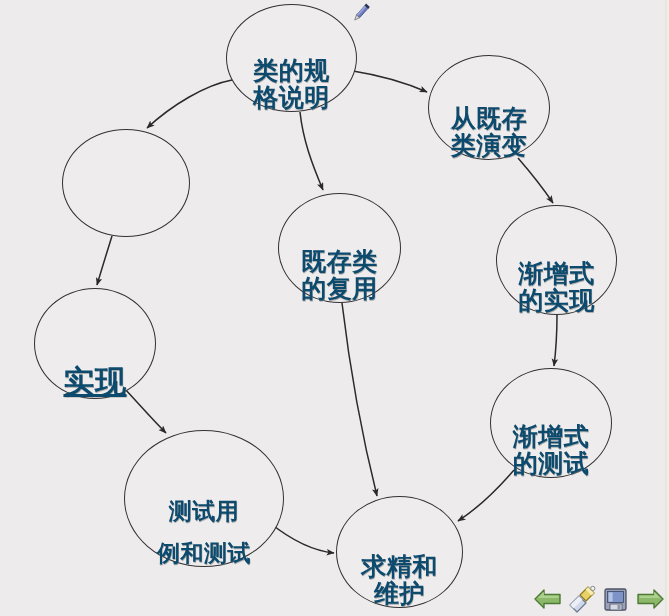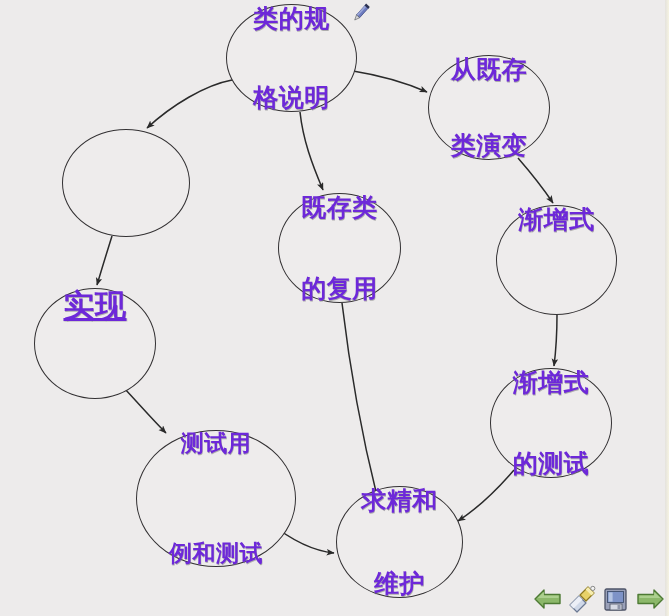--- a/index.html
+++ b/index.html
@@ -27,22 +27,22 @@
   }
   .node {
     position: absolute;
     box-sizing: border-box;
     border: 1.4px solid #333133;
     border-radius: 50%;
     background: #eeecec;
     display: flex;
     flex-direction: column;
     align-items: center;
-    justify-content: space-between;
-    color: #6d28d9;
+    justify-content: flex-end;
+    color: #0c4a6e;
     text-align: center;
     line-height: 1.08;
     letter-spacing: 0.5px;
     font-weight: 700;
     text-shadow: 0.5px 0.5px 0 rgba(120,120,120,0.55);
   }
   .node .ln {
     display: block;
     white-space: nowrap;
   }
@@ -124,37 +124,38 @@
   <div class="node s-md" style="left:62px; top:129px; width:128px; height:108px;">
   </div>
 
   <div class="node s-md" style="left:278px; top:193px; width:123px; height:110px;">
     <span class="ln">既存类</span>
     <span class="ln">的复用</span>
   </div>
 
   <div class="node s-md" style="left:496px; top:205px; width:121px; height:110px;">
     <span class="ln">渐增式</span>
+    <span class="ln">的实现</span>
   </div>
 
   <div class="node s-lg" style="left:34px; top:288px; width:122px; height:111px;">
     <span class="ln">实现</span>
   </div>
 
   <div class="node s-md" style="left:490px; top:368px; width:122px; height:110px;">
     <span class="ln">渐增式</span>
     <span class="ln">的测试</span>
   </div>
 
-  <div class="node s-sm" style="left:136px; top:430px; width:160px; height:137px;">
+  <div class="node s-sm" style="left:124px; top:430px; width:160px; height:137px;gap:17px;">
     <span class="ln">测试用</span>
     <span class="ln">例和测试</span>
   </div>
 
-  <div class="node s-md" style="left:336px; top:486px; width:127px; height:112px;gap:31px;">
+  <div class="node s-md" style="left:336px; top:496px; width:127px; height:112px;">
     <span class="ln">求精和</span>
     <span class="ln">维护</span>
   </div>
 
   <svg class="pen-cursor" viewBox="0 0 26 26" xmlns="http://www.w3.org/2000/svg">
     <g transform="rotate(42 13 13)">
       <rect x="11" y="3" width="4.2" height="13" fill="#6d7bc0" stroke="#3c4780" stroke-width="0.7"></rect>
       <rect x="11" y="3" width="1.8" height="13" fill="#9aa6d8"></rect>
       <path d="M11,16 L15.2,16 L13.1,21 Z" fill="#d8d8dc" stroke="#55585e" stroke-width="0.6"></path>
       <rect x="10.6" y="1.2" width="5" height="2.4" fill="#2b3152"></rect>

